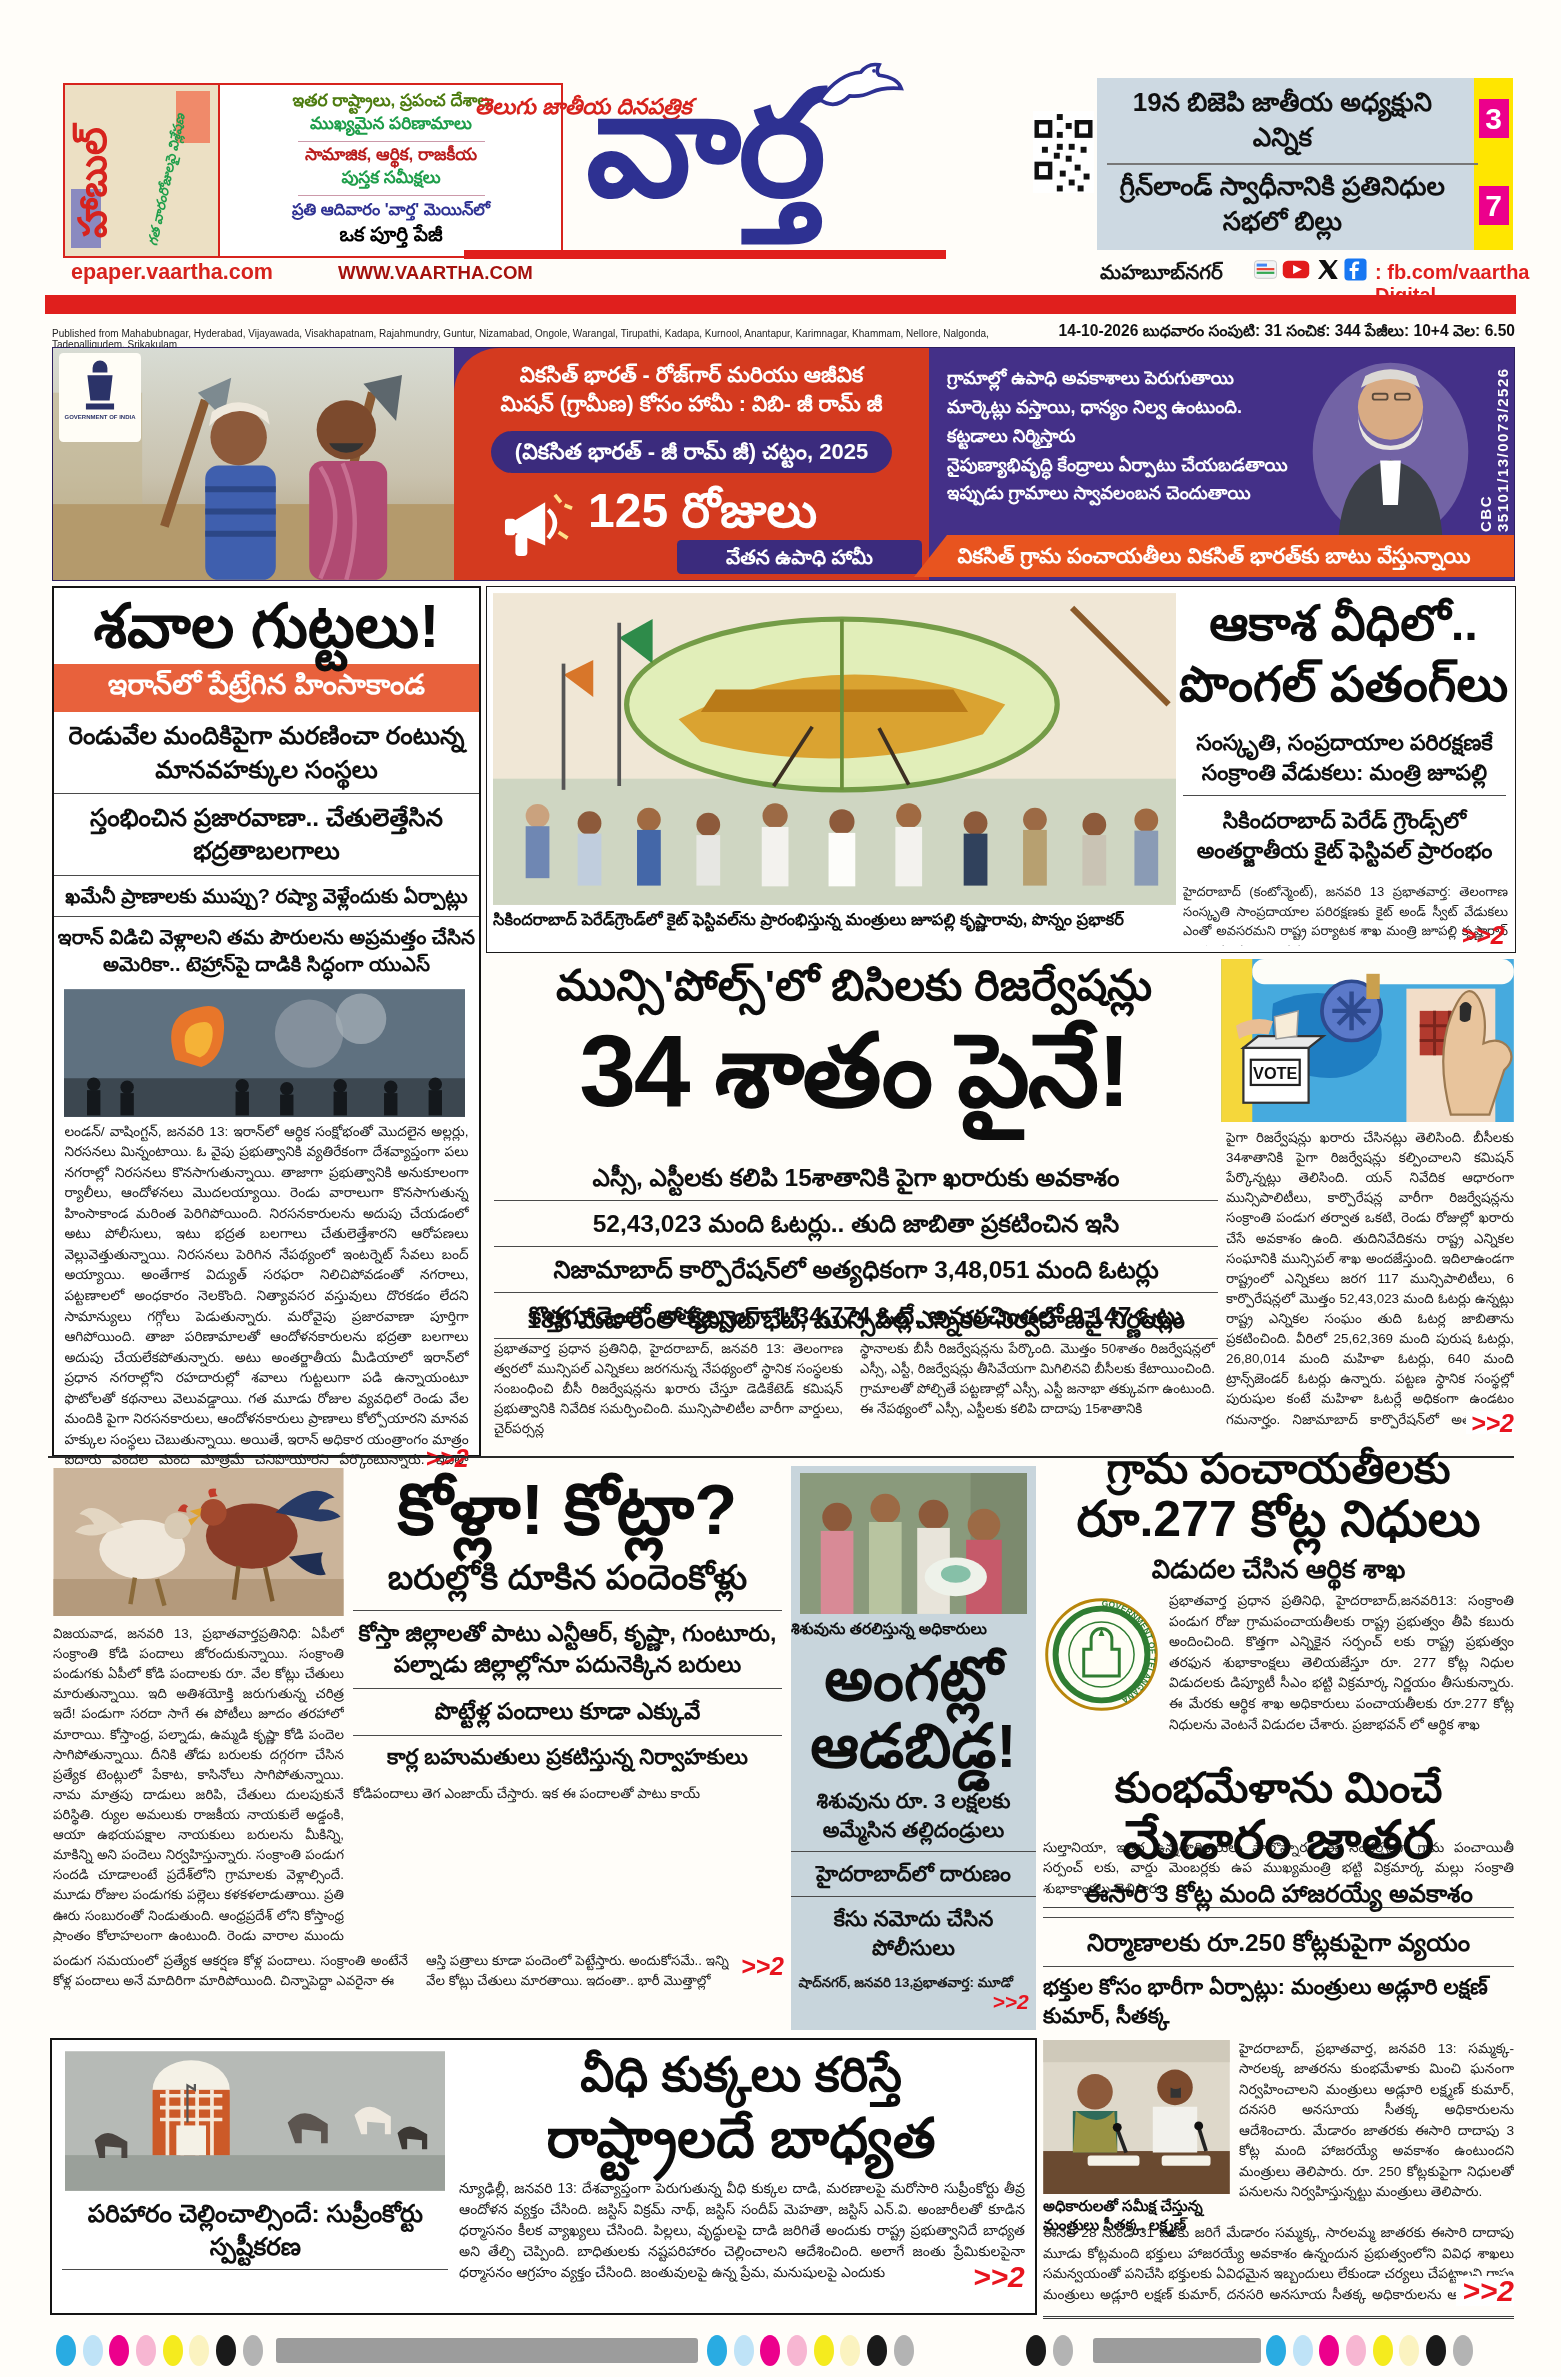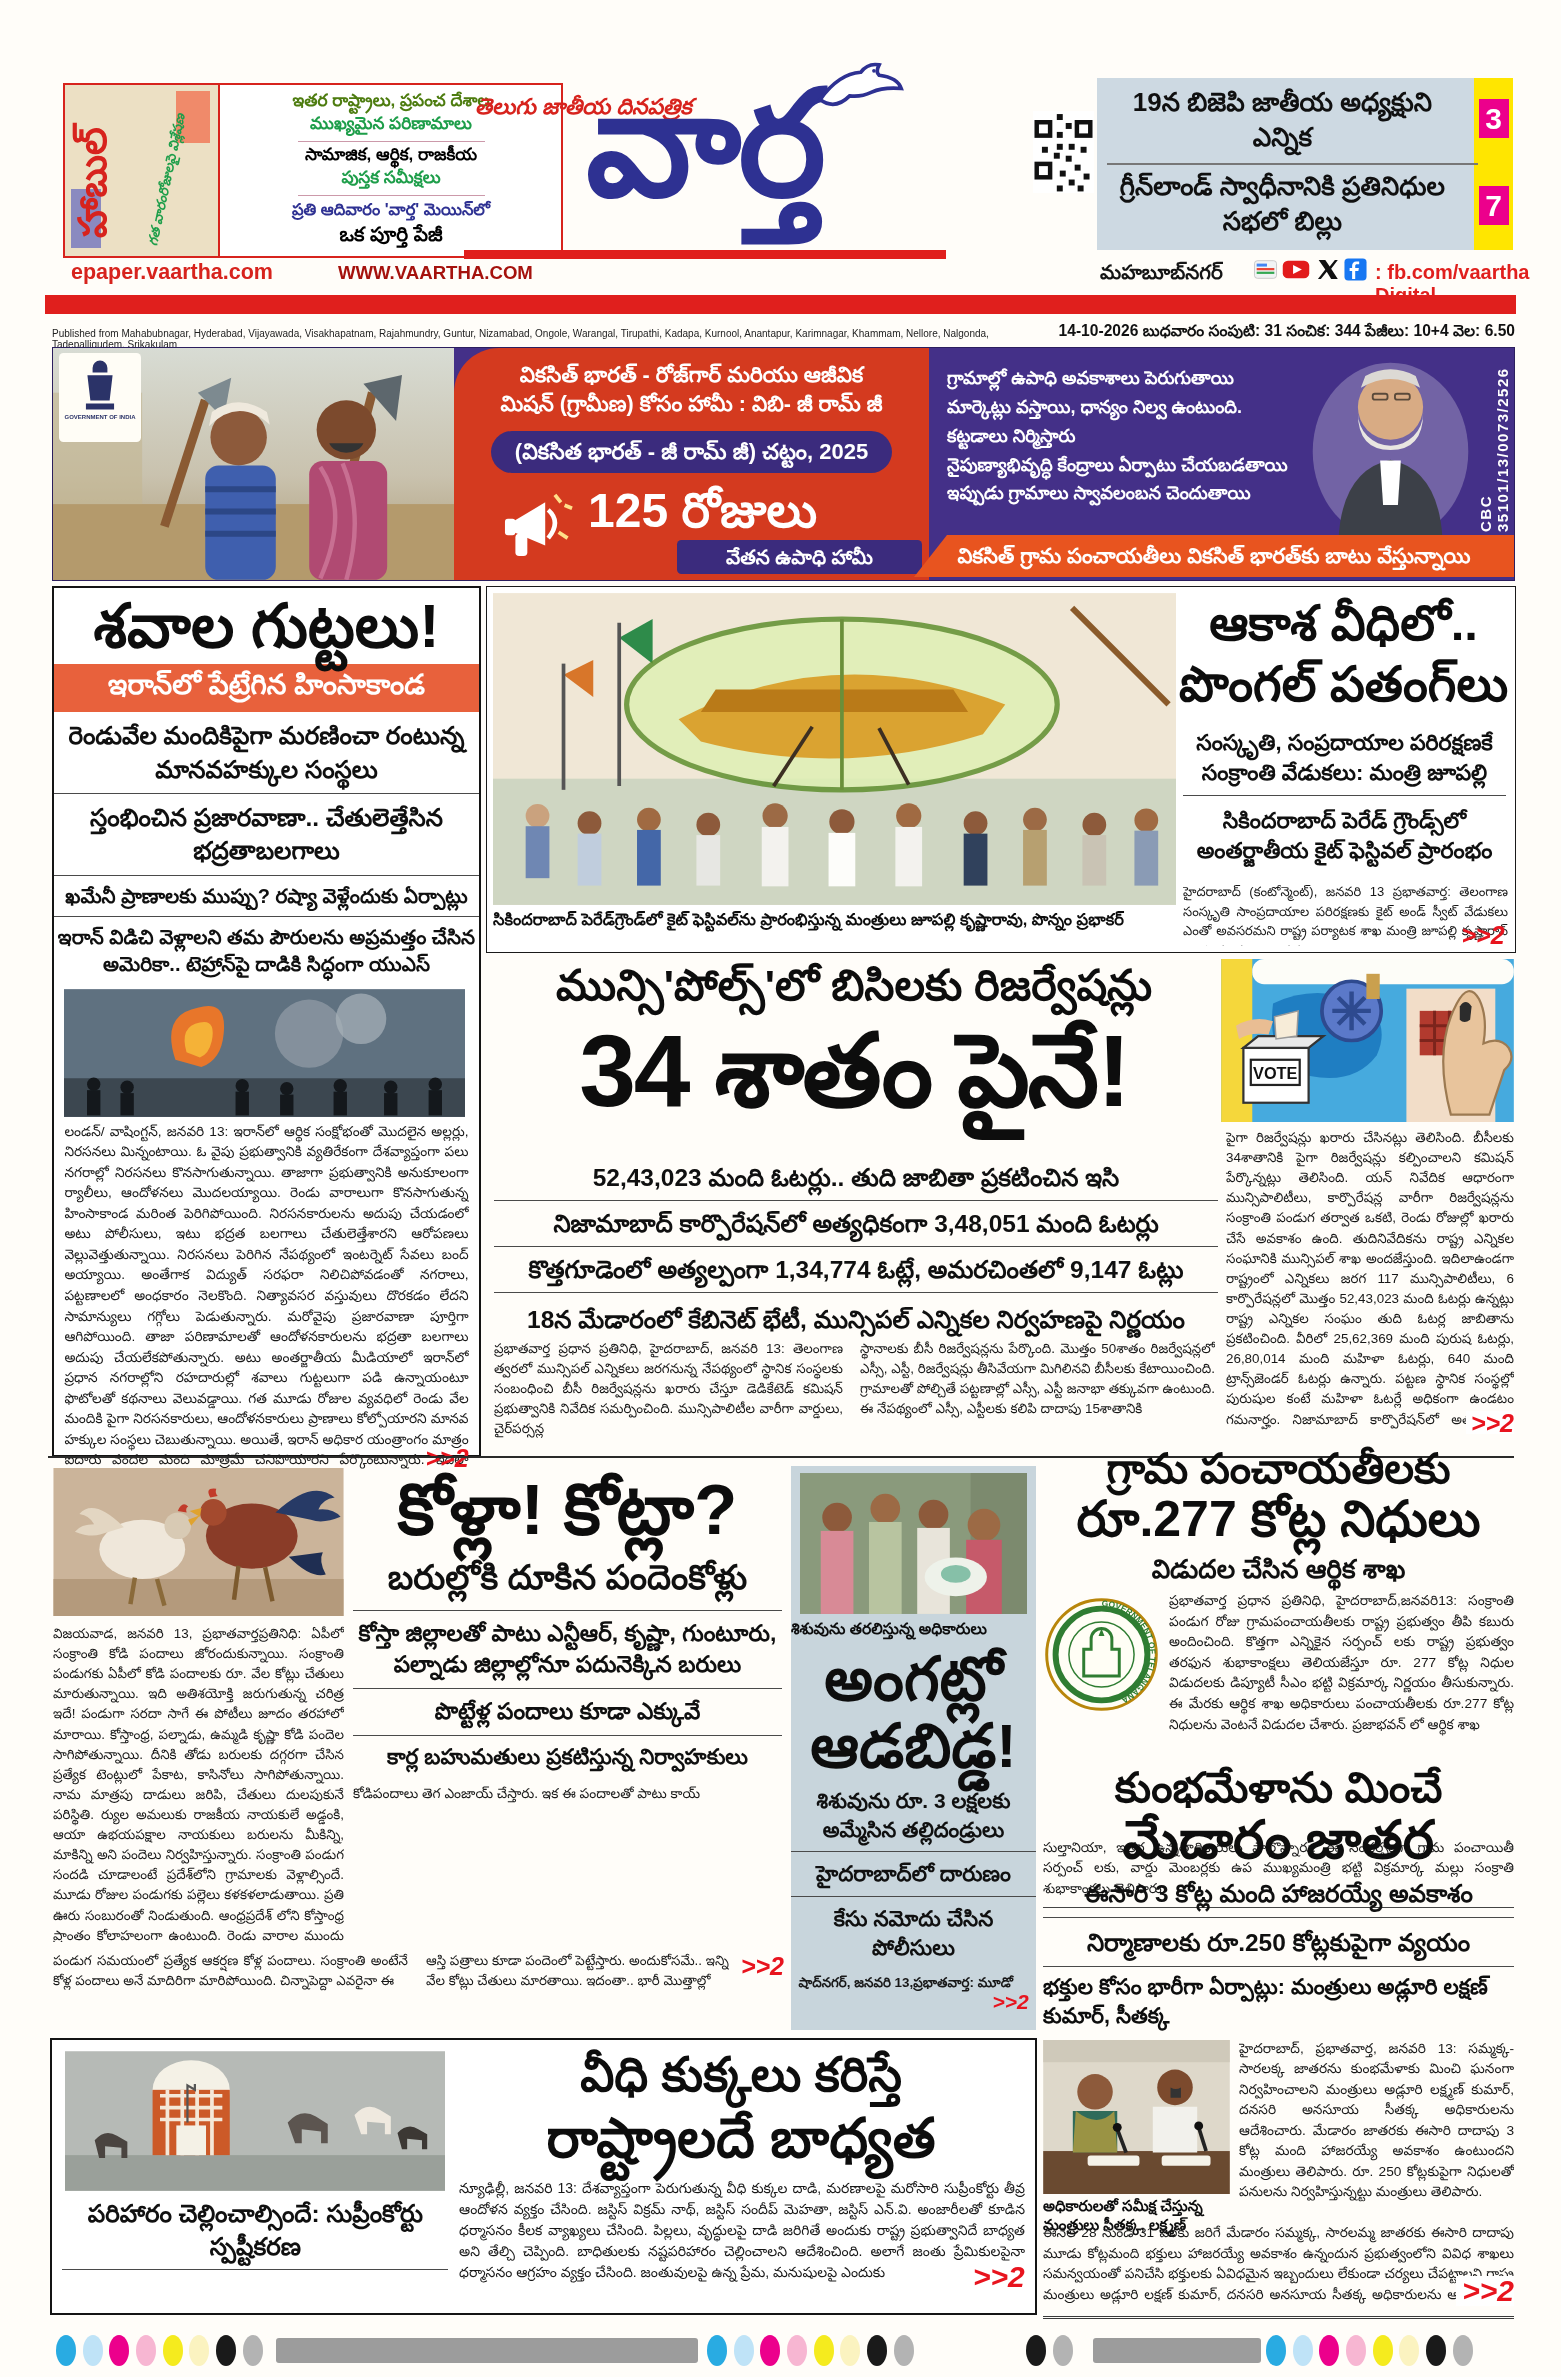--- a/index.html
+++ b/index.html
@@ -28,21 +28,21 @@
     <div class="c" style="left:0;top:0;width:153px;height:100%;background:#ece0c4;border-right:2.2px solid #d7231d;overflow:hidden">
       <div class="c" style="left:111px;top:6px;width:34px;height:52px;background:#f08a6a"></div>
       <div class="c" style="left:6px;top:104px;width:30px;height:59px;background:#8a8ac0"></div>
       <div class="c" style="left:6px;top:153px;width:141px;transform-origin:0 0;transform:rotate(-90deg);font-weight:900;font-size:39px;color:#d7231d;white-space:nowrap">హాబుల్</div>
       <div class="c" style="left:80px;top:159px;width:156px;transform-origin:0 0;transform:rotate(-78deg);font-weight:700;font-size:13.4px;color:#1e9e4a;white-space:nowrap;font-style:italic">గత వారంరోజులపై విశ్లేషణ</div>
     </div>
     <div class="c" style="left:156px;top:0;width:340px;height:100%;text-align:center">
       <div style="color:#4d7c0f;font-weight:700;font-size:17px;margin-top:6px">ఇతర రాష్ట్రాలు, ప్రపంచ దేశాల</div>
       <div style="color:#1e9e4a;font-weight:700;font-size:17px">ముఖ్యమైన పరిణామాలు</div>
       <div style="width:55%;margin:3.7px auto;border-bottom:1.5px solid #c9a"></div>
-      <div style="color:#000000;font-weight:700;font-size:17px">సామాజిక, ఆర్థిక, రాజకీయ</div>
+      <div style="color:#b91c1c;font-weight:700;font-size:17px">సామాజిక, ఆర్థిక, రాజకీయ</div>
       <div style="color:#1e9e4a;font-weight:700;font-size:17px">పుస్తక సమీక్షలు</div>
       <div style="width:55%;margin:3.7px auto;border-bottom:1.5px solid #c9a"></div>
       <div style="color:#2e3192;font-weight:700;font-size:16.3px">ప్రతి ఆదివారం 'వార్త' మెయిన్‌లో</div>
       <div style="color:#000000;font-weight:900;font-size:20px">ఒక పూర్తి పేజీ</div>
     </div>
   </div>
   <div class="c" style="left:71px;top:260px;font-size:21.5px;font-weight:800;color:#d7231d">epaper.vaartha.com</div>
   <div class="c" style="left:338px;top:262px;font-size:18.6px;font-weight:800;color:#a5120d">WWW.VAARTHA.COM</div>
 
   <div class="c" style="left:475px;top:94px;font-size:22px;font-weight:800;font-style:italic;color:#d7231d">తెలుగు జాతీయ దినపత్రిక</div>
@@ -299,20 +299,21 @@
       <path d="M150 70 h52 M176 44 v52 M158 52 l36 36 M194 52 l-36 36" stroke="#2e4a8f" stroke-width="6"></path>
       <rect x="196" y="20" width="18" height="34" fill="#caa04e"></rect>
       <g>
         <path d="M310 210 q-24-90 8-150 q16-30 30-6 q12 24 6 60 q22-10 34 6 q10 16-6 30 l-20 60 Z" fill="#e8c49c" stroke="#9c7a52" stroke-width="3"></path>
         <path d="M322 64 q8-12 16 0 l-2 18 q-8 6-14 0 Z" fill="#2c2c2c"></path>
       </g>
     </svg>
   </div>
 
   <div class="c" style="left:494px;top:1155px;width:724px">
+    <div class="deck rule-b" style="font-size:24.5px;padding:6px 0">ఎస్సీ, ఎస్టీలకు కలిపి 15శాతానికి పైగా ఖరారుకు అవకాశం</div>
     <div class="deck rule-b" style="font-size:24.5px;padding:6px 0">52,43,023 మంది ఓటర్లు.. తుది జాబితా ప్రకటించిన ఇసి</div>
     <div class="deck rule-b" style="font-size:24.5px;padding:6px 0">నిజామాబాద్ కార్పొరేషన్‌లో అత్యధికంగా 3,48,051 మంది ఓటర్లు</div>
     <div class="deck rule-b" style="font-size:24.5px;padding:6px 0">కొత్తగూడెంలో అత్యల్పంగా 1,34,774 ఓట్లే, అమరచింతలో 9,147 ఓట్లు</div>
   </div>
   <div class="deck c" style="left:494px;top:1303px;width:724px;font-size:24.5px">18న మేడారంలో కేబినెట్ భేటీ, మున్సిపల్ ఎన్నికల నిర్వహణపై నిర్ణయం</div>
   <div class="body c" style="left:494px;top:1339px;width:349px;height:104px;font-size:13.4px">ప్రభాతవార్త ప్రధాన ప్రతినిధి, హైదరాబాద్, జనవరి 13: తెలంగాణ త్వరలో మున్సిపల్ ఎన్నికలు జరగనున్న నేపథ్యంలో స్థానిక సంస్థలకు సంబంధించి బీసీ రిజర్వేషన్లను ఖరారు చేస్తూ డెడికేటెడ్ కమిషన్ ప్రభుత్వానికి నివేదిక సమర్పించింది. మున్సిపాలిటీల వారీగా వార్డులు, చైర్‌పర్సన్ల</div>
   <div class="body c" style="left:860px;top:1339px;width:355px;height:104px;font-size:13.4px">స్థానాలకు బీసీ రిజర్వేషన్లను పేర్కొంది. మొత్తం 50శాతం రిజర్వేషన్లలో ఎస్సీ, ఎస్టీ, రిజర్వేషన్లు తీసివేయగా మిగిలినవి బీసీలకు కేటాయించింది. గ్రామాలతో పోల్చితే పట్టణాల్లో ఎస్సీ, ఎస్టీ జనాభా తక్కువగా ఉంటుంది. ఈ నేపథ్యంలో ఎస్సీ, ఎస్టీలకు కలిపి దాదాపు 15శాతానికి</div>
   <div class="body c" style="left:1226px;top:1128px;width:288px;height:306px;font-size:13.4px;position:absolute">
     <span>పైగా రిజర్వేషన్లు ఖరారు చేసినట్లు తెలిసింది. బీసీలకు 34శాతానికి పైగా రిజర్వేషన్లు కల్పించాలని కమిషన్ పేర్కొన్నట్లు తెలిసింది. యన్ నివేదిక ఆధారంగా మున్సిపాలిటీలు, కార్పొరేషన్ల వారీగా రిజర్వేషన్లను సంక్రాంతి పండుగ తర్వాత ఒకటి, రెండు రోజుల్లో ఖరారు చేసే అవకాశం ఉంది. తుదినివేదికను రాష్ట్ర ఎన్నికల సంఘానికి మున్సిపల్ శాఖ అందజేస్తుంది. ఇదిలాఉండగా రాష్ట్రంలో ఎన్నికలు జరగ 117 మున్సిపాలిటీలు, 6 కార్పొరేషన్లలో మొత్తం 52,43,023 మంది ఓటర్లు ఉన్నట్లు రాష్ట్ర ఎన్నికల సంఘం తుది ఓటర్ల జాబితాను ప్రకటించింది. వీరిలో 25,62,369 మంది పురుష ఓటర్లు, 26,80,014 మంది మహిళా ఓటర్లు, 640 మంది ట్రాన్స్‌జెండర్ ఓటర్లు ఉన్నారు. పట్టణ స్థానిక సంస్థల్లో పురుషుల కంటే మహిళా ఓటర్లే అధికంగా ఉండటం గమనార్హం. నిజామాబాద్ కార్పొరేషన్‌లో అత్యధికంగా 3,48,051 మంది ఓటర్లు ఉండగా,</span>
     <span class="more" style="position:absolute;right:0;bottom:-1.5px;background:#fff;padding-left:4.5px">&gt;&gt;2</span>

